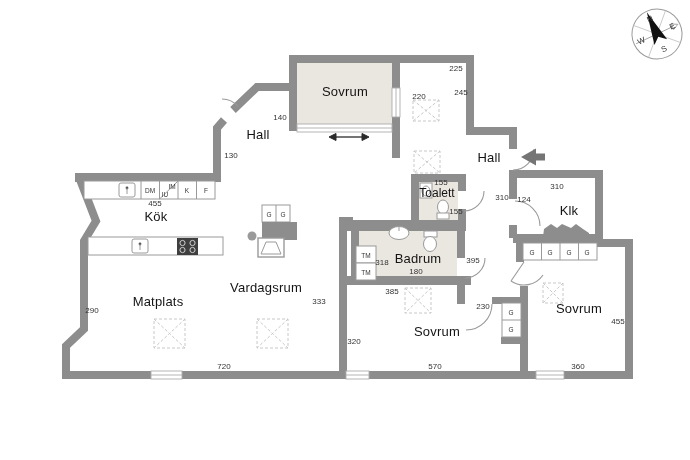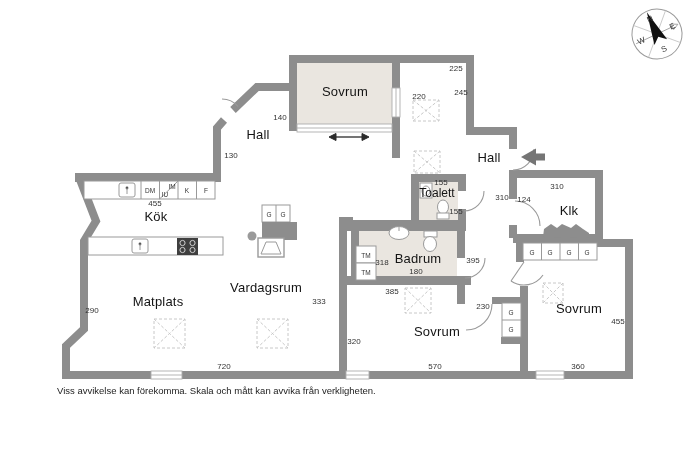--- a/index.html
+++ b/index.html
@@ -255,14 +255,13 @@
   <div class="lbl app" style="left:366px;top:272px;">TM</div>
   <div class="lbl app" style="left:269px;top:214px;">G</div>
   <div class="lbl app" style="left:283px;top:214px;">G</div>
   <div class="lbl app" style="left:532px;top:252px;">G</div>
   <div class="lbl app" style="left:550px;top:252px;">G</div>
   <div class="lbl app" style="left:569px;top:252px;">G</div>
   <div class="lbl app" style="left:587px;top:252px;">G</div>
   <div class="lbl app" style="left:511px;top:312px;">G</div>
   <div class="lbl app" style="left:511px;top:329px;">G</div>
 
-  <div class="footer">Viss avvikelse kan förekomma. Skala och mått kan avvika från verkligheten.</div>
 </div>
 
 </body></html>

